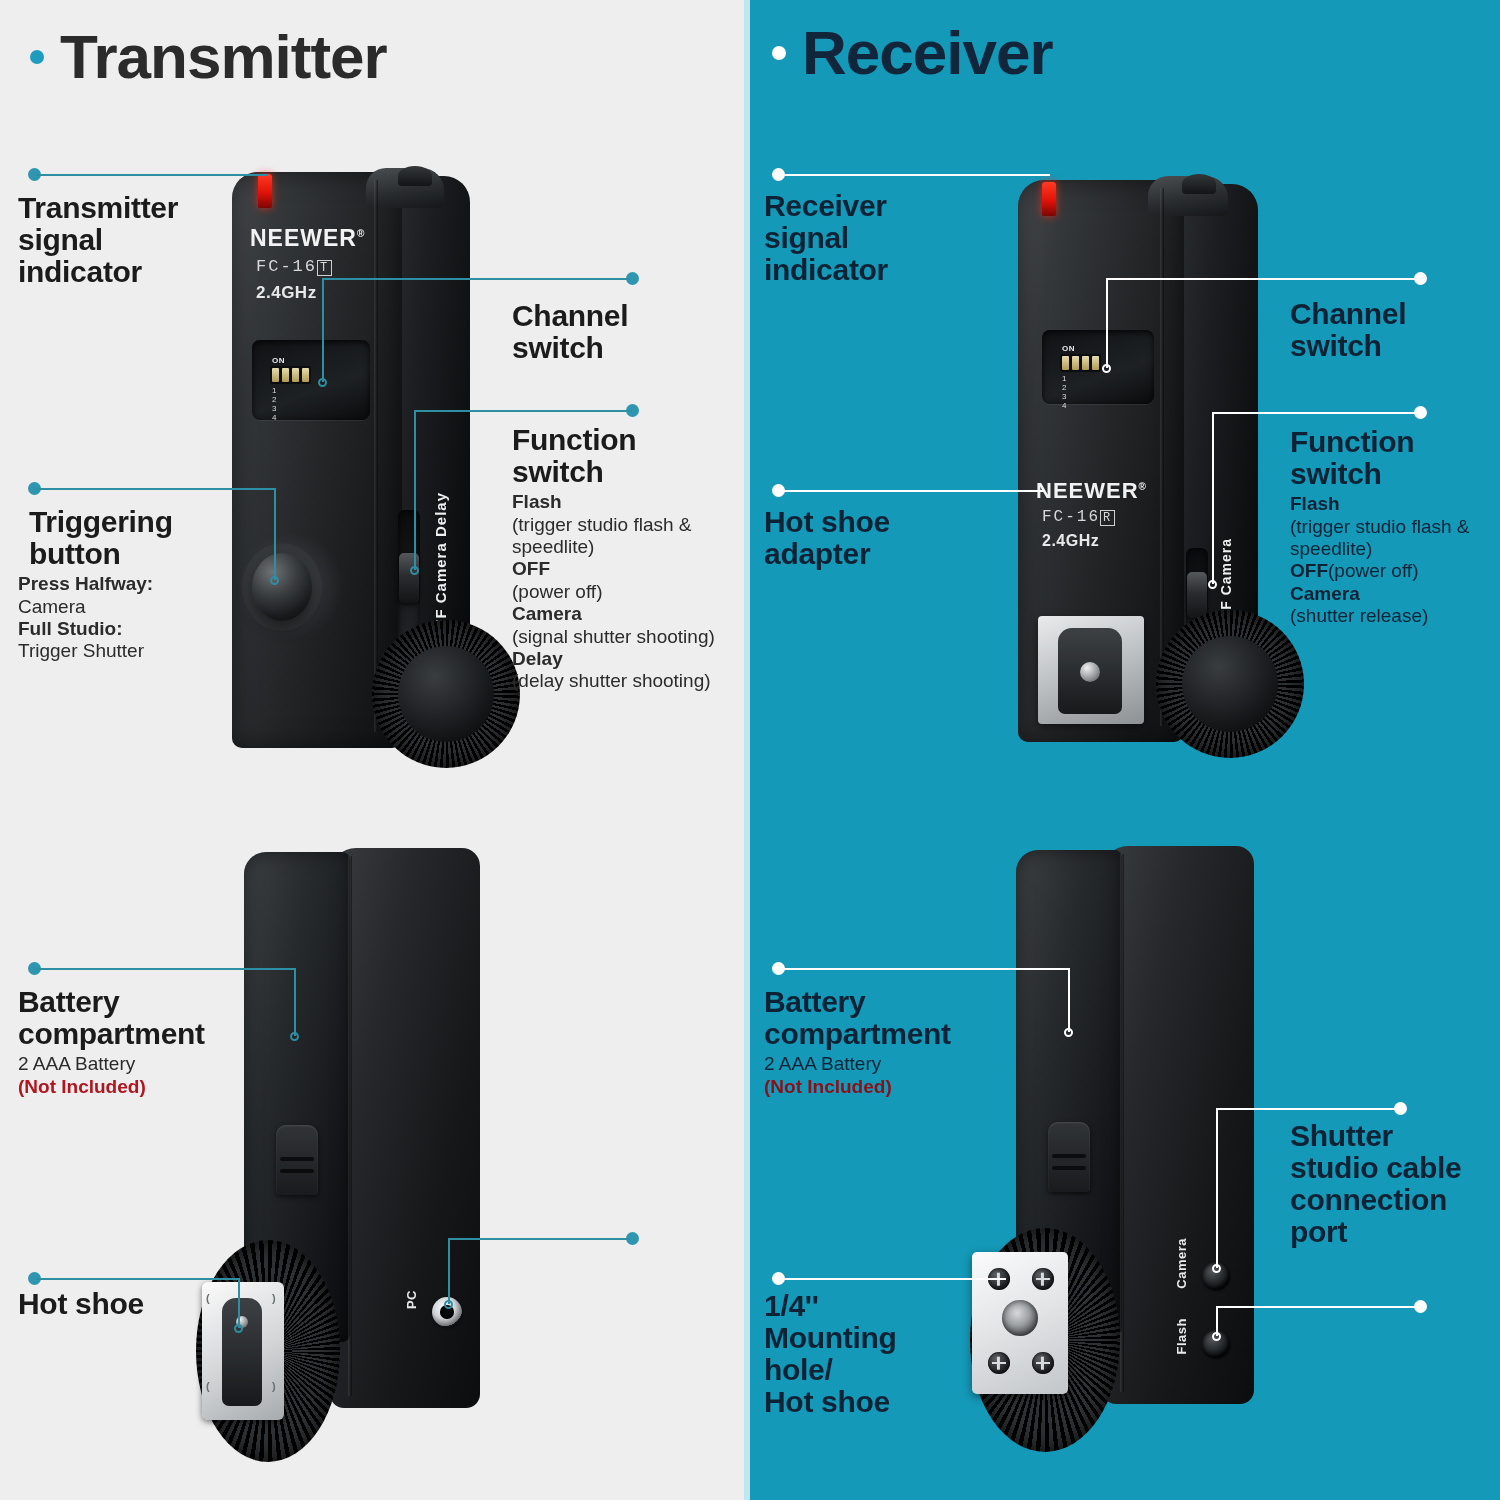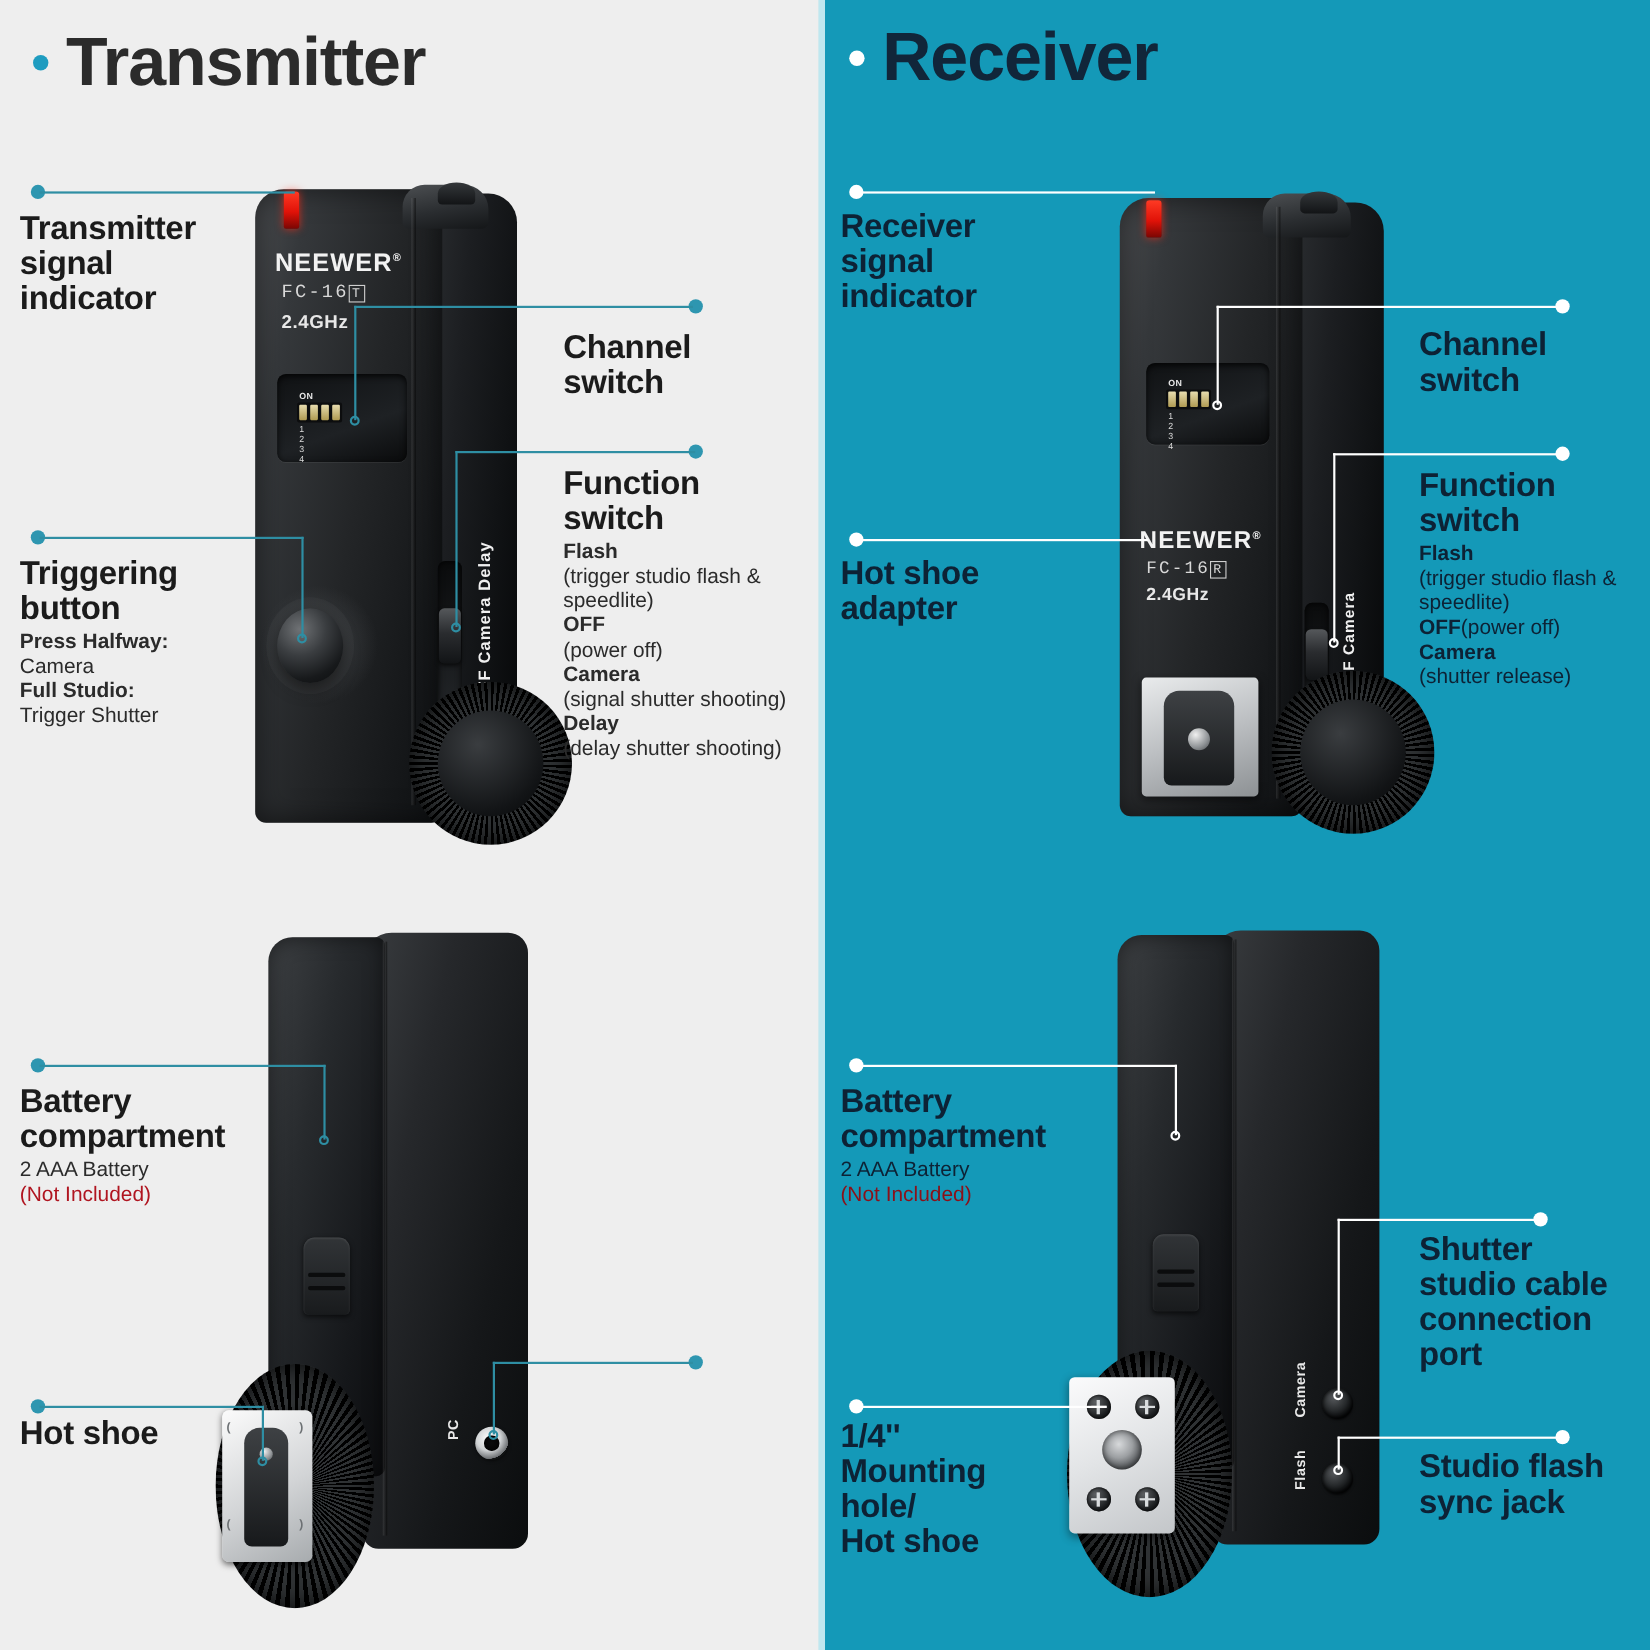--- a/index.html
+++ b/index.html
@@ -63,21 +63,21 @@
   .callout .sub {
     font-size: 19px;
     line-height: 1.18;
     margin-top: 3px;
   }
   .callout .sub b { font-weight: bold; }
   .panel-left  .callout .title { color: #1b1b1b; }
   .panel-left  .callout .sub   { color: #2b2b2b; }
   .panel-right .callout .title { color: #0d2235; }
   .panel-right .callout .sub   { color: #0d2235; }
-  .notincl { color: #b01520; font-weight: normal; }
+  .notincl { color: #b01520; font-weight: bold; }
   .panel-right .notincl { color: #8c1018; }
 
   
   .lead { position: absolute; }
   .lead .h { position: absolute; height: 2px; }
   .lead .v { position: absolute; width: 2px; }
   .lead .dot {
     position: absolute; width: 13px; height: 13px;
     border-radius: 50%;
   }
@@ -456,21 +456,21 @@
         <b>OFF</b><br>
         <span>(power off)</span><br>
         <b>Camera</b><br>
         <span>(signal shutter shooting)</span><br>
         <b>Delay</b><br>
         <span>(delay shutter shooting)</span>
       </div>
     </div>
 
     <div class="callout" style="left:18px; top:506px; width:250px;">
-      <div class="title" style="white-space:pre-line;">Triggering
+      <div class="title" style="white-space:pre-line;margin-left:11px;">Triggering
 button</div>
       <div class="sub">
         <b>Press Halfway:</b><br>
         <span>Camera</span><br>
         <b>Full Studio:</b><br>
         <span>Trigger Shutter</span>
       </div>
     </div>
 
     <div class="callout" style="left:18px; top:986px; width:250px;">
@@ -646,24 +646,20 @@
       </div>
     </div>
 
     <div class="callout" style="left:540px; top:1120px; width:210px;">
       <div class="title" style="white-space:pre-line;">Shutter
 studio cable
 connection
 port</div>
     </div>
 
-    <div class="callout" style="left:540px; top:1318px; width:210px;">
-      <div class="title" style="white-space:pre-line;">Studio flash
-sync jack</div>
-    </div>
 
     <div class="callout" style="left:14px; top:1290px; width:210px;">
       <div class="title" style="white-space:pre-line;">1/4''
 Mounting
 hole/
 Hot shoe</div>
     </div>
   </section>
 
 </div>

